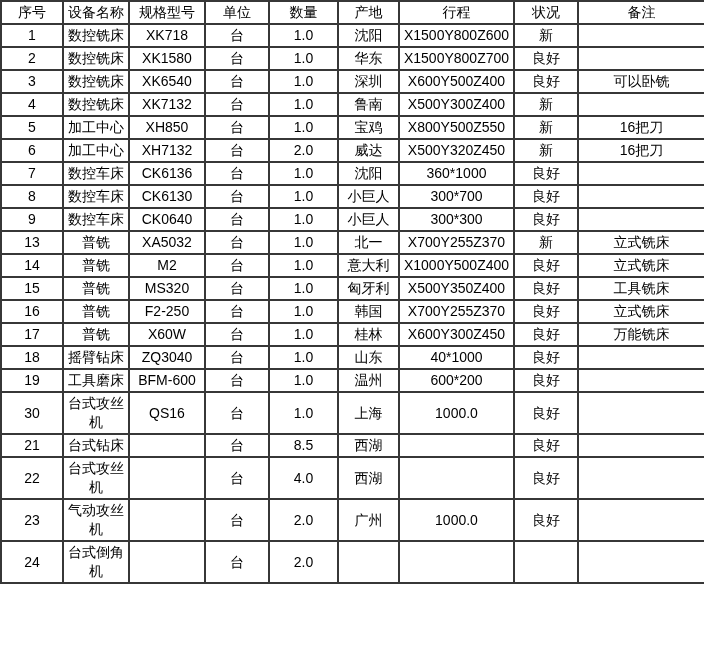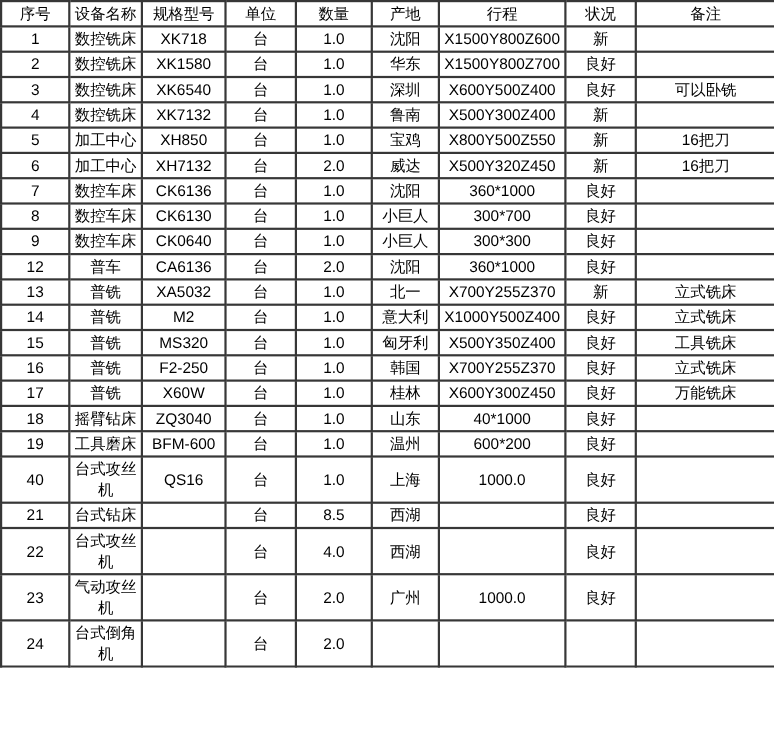--- a/index.html
+++ b/index.html
@@ -152,31 +152,20 @@
         <td>数控车床</td>
         <td>CK0640</td>
         <td>台</td>
         <td>1.0</td>
         <td>小巨人</td>
         <td>300*300</td>
         <td>良好</td>
         <td></td>
       </tr>
       <tr>
-        <td>12</td>
-        <td>普车</td>
-        <td>CA6136</td>
-        <td>台</td>
-        <td>2.0</td>
-        <td>沈阳</td>
-        <td>360*1000</td>
-        <td>良好</td>
-        <td></td>
-      </tr>
-      <tr>
         <td>13</td>
         <td>普铣</td>
         <td>XA5032</td>
         <td>台</td>
         <td>1.0</td>
         <td>北一</td>
         <td>X700Y255Z370</td>
         <td>新</td>
         <td>立式铣床</td>
       </tr>
@@ -240,21 +229,21 @@
         <td>工具磨床</td>
         <td>BFM-600</td>
         <td>台</td>
         <td>1.0</td>
         <td>温州</td>
         <td>600*200</td>
         <td>良好</td>
         <td></td>
       </tr>
       <tr>
-        <td>40</td>
+        <td>30</td>
         <td>台式攻丝机</td>
         <td>QS16</td>
         <td>台</td>
         <td>1.0</td>
         <td>上海</td>
         <td>1000.0</td>
         <td>良好</td>
         <td></td>
       </tr>
       <tr>

